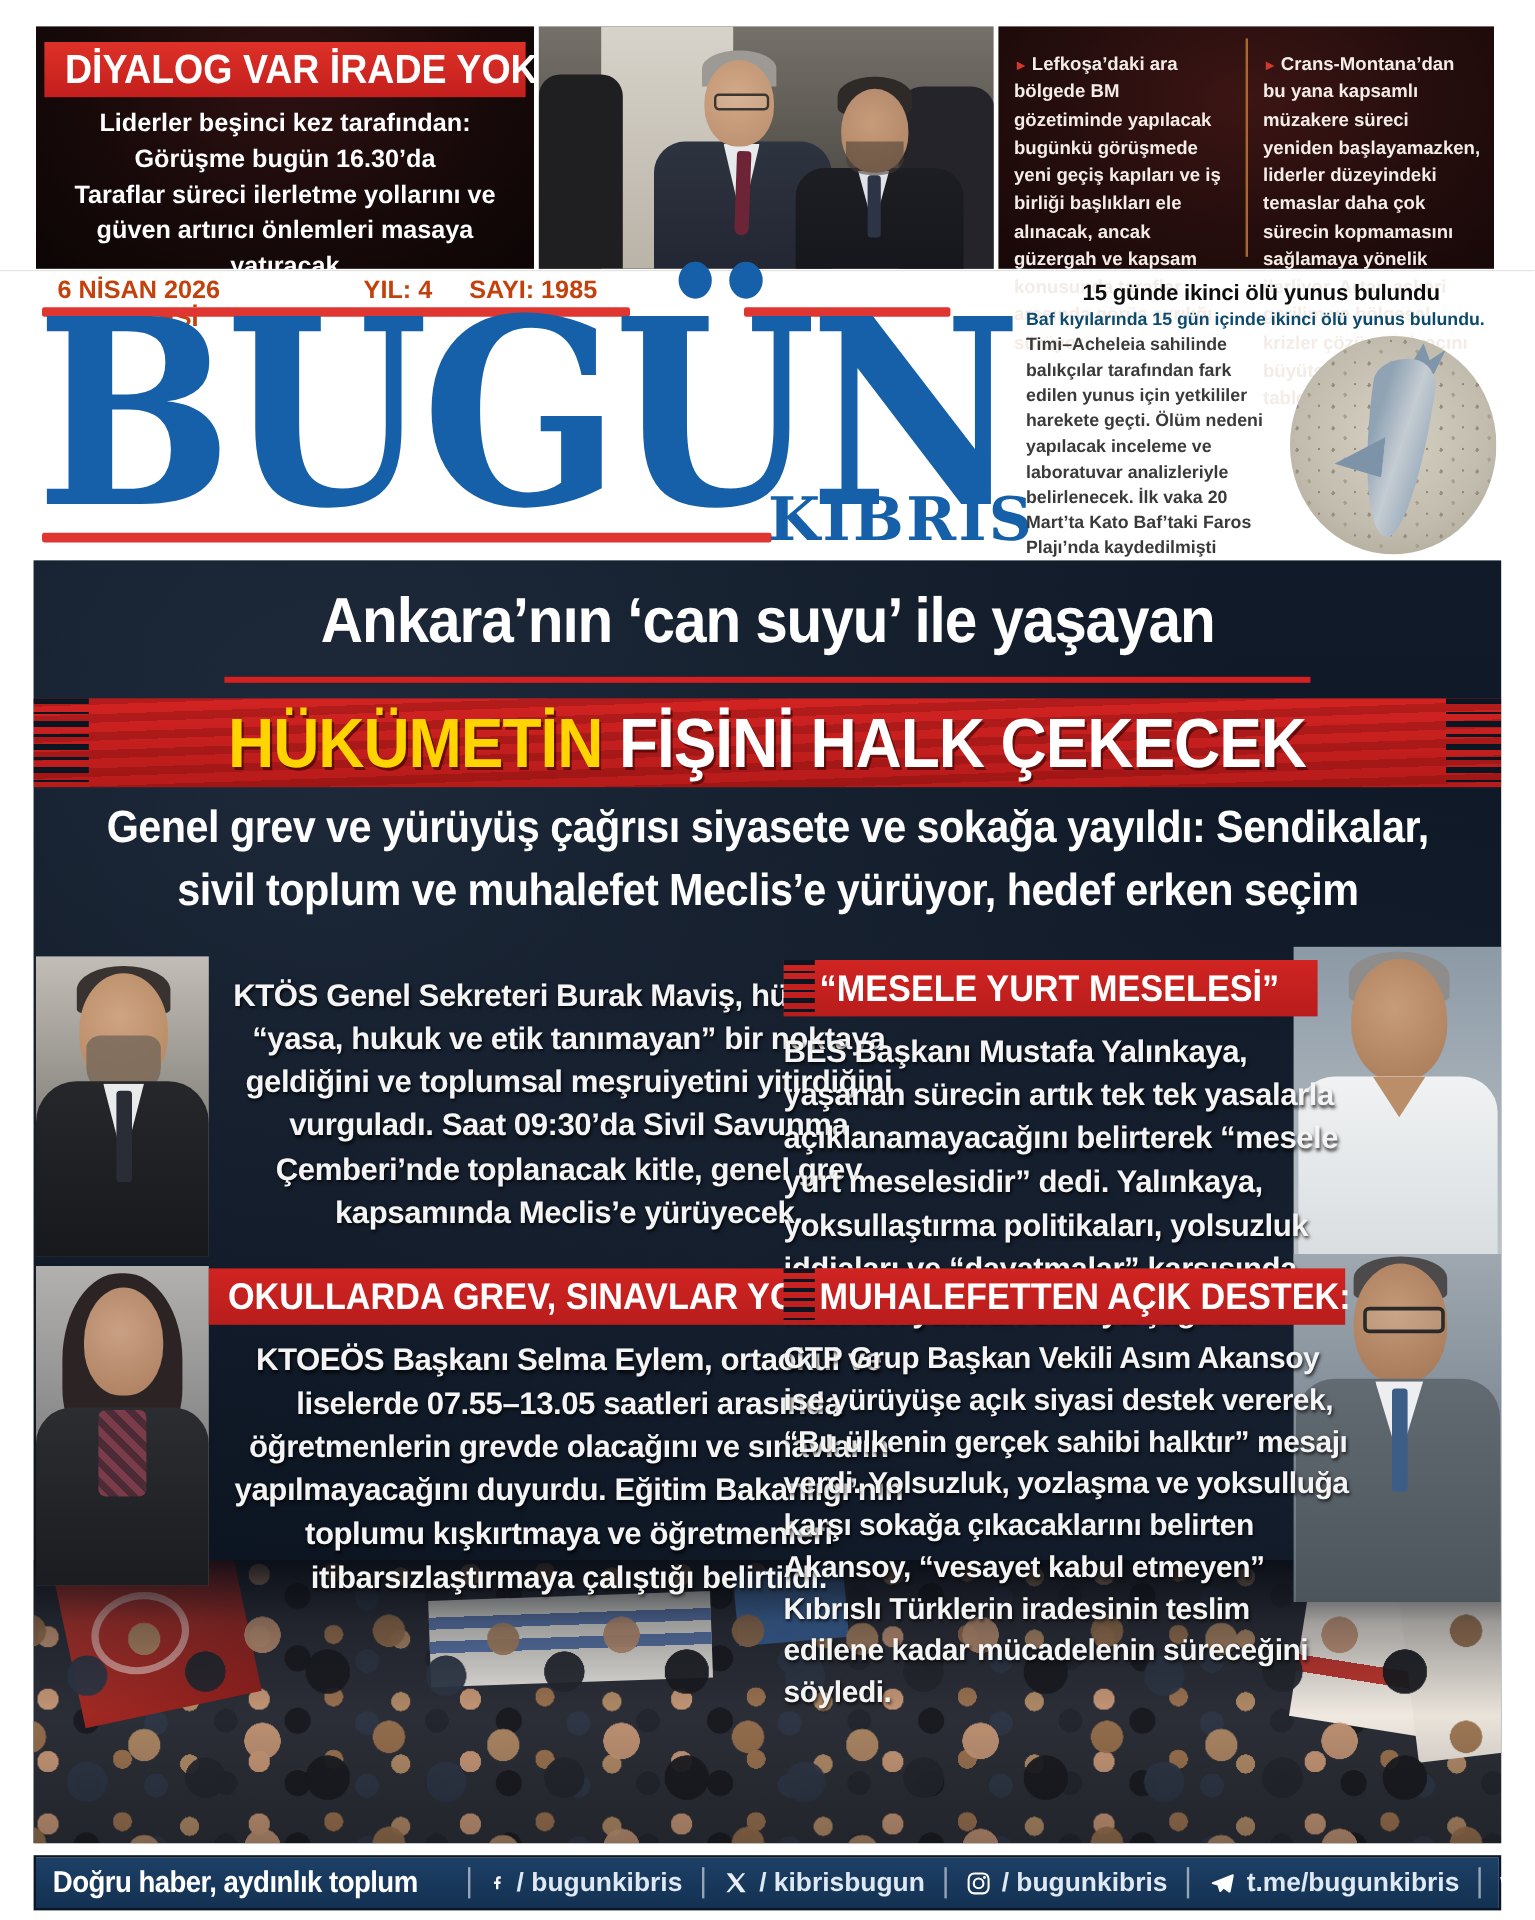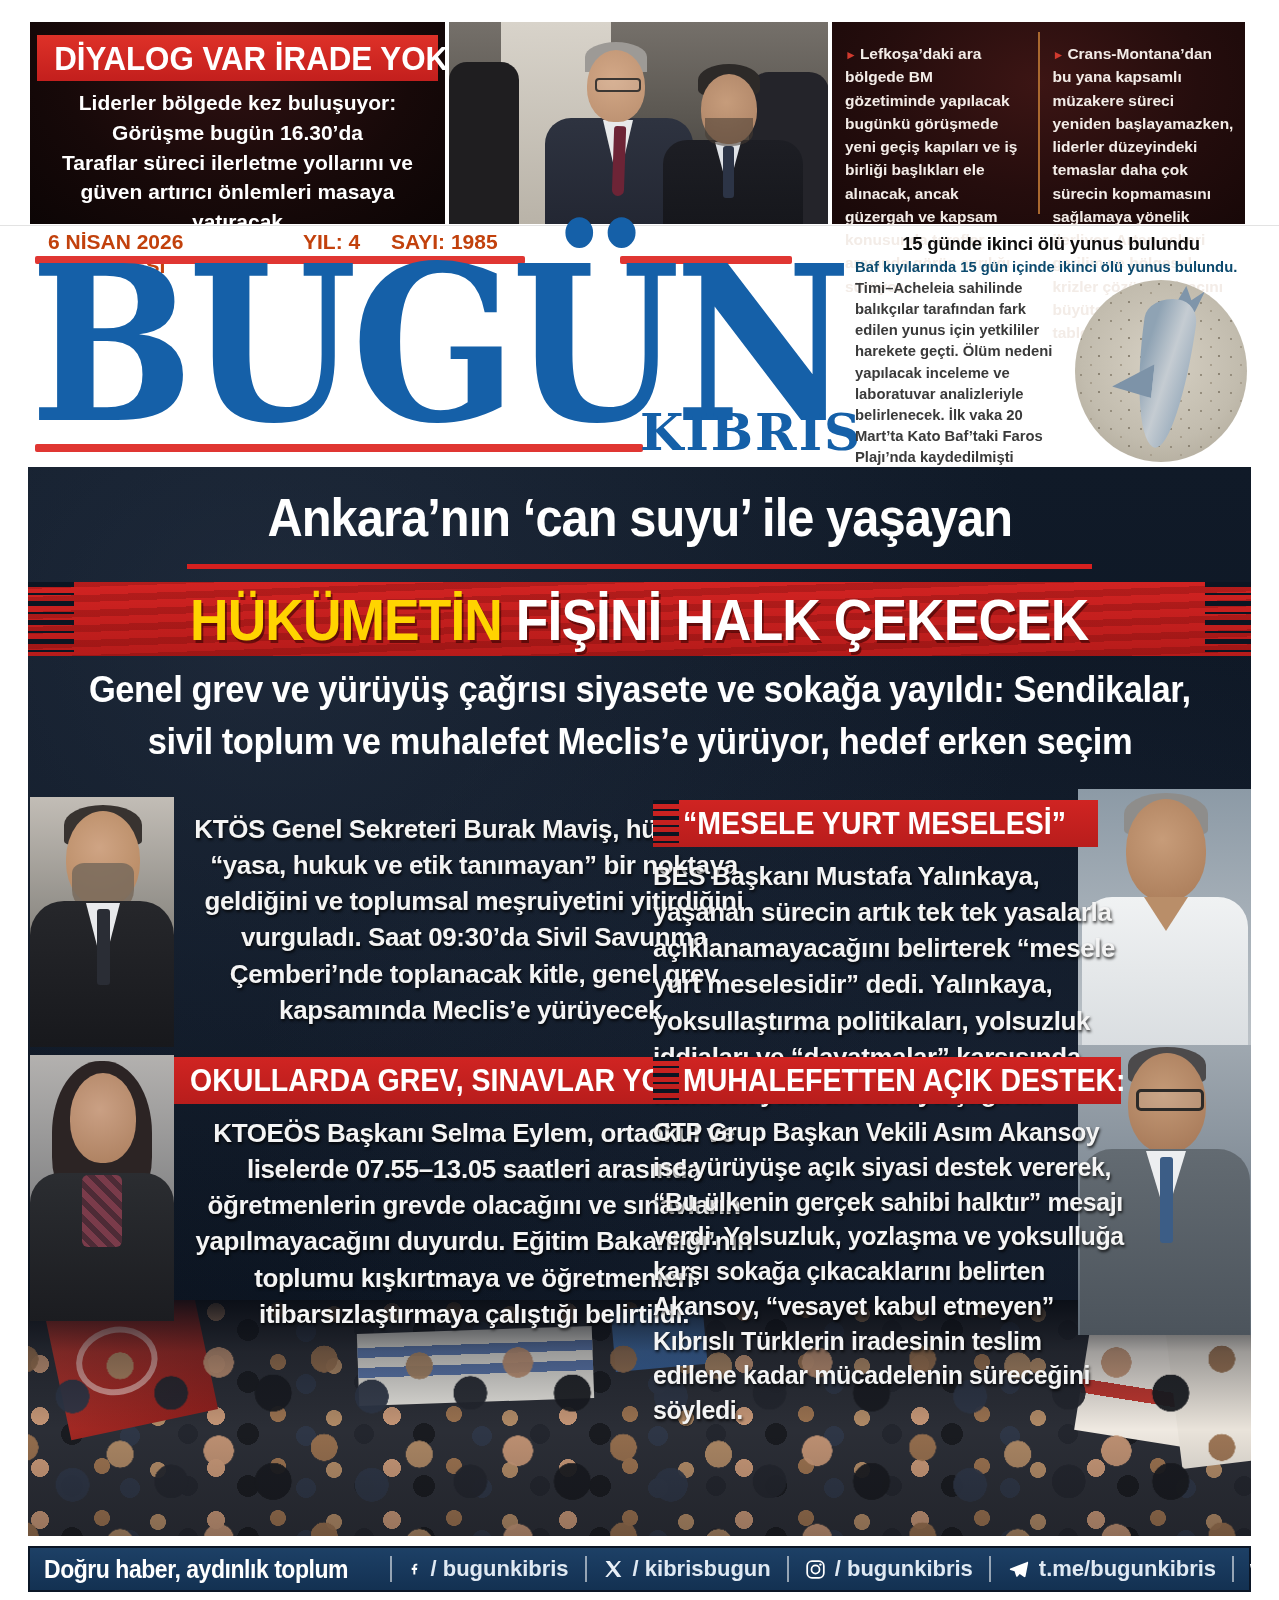--- a/index.html
+++ b/index.html
@@ -227,21 +227,21 @@
   .f-item svg{display:block;}
 
   .white{color:#fff;}
 </style>
 </head>
 <body>
 
 <div class="top-left-box">
   <div class="tlb-banner"><span class="cond">DİYALOG VAR İRADE YOK</span></div>
   <div class="tlb-lines">
-    <div>Liderler bölgede kez buluşuyor:</div>
+    <div>Liderler beşinci kez tarafından:</div>
     <div>Görüşme bugün 16.30’da</div>
     <div>Taraflar süreci ilerletme yollarını ve güven artırıcı önlemleri masaya yatıracak</div>
   </div>
 </div>
 
 <div class="top-photo">
   <div class="tp-door"></div>
   <div class="tp-fig tp-bg1"></div>
   <div class="tp-fig tp-bg2"></div>
   <div class="tp-fig m1-body"></div>

